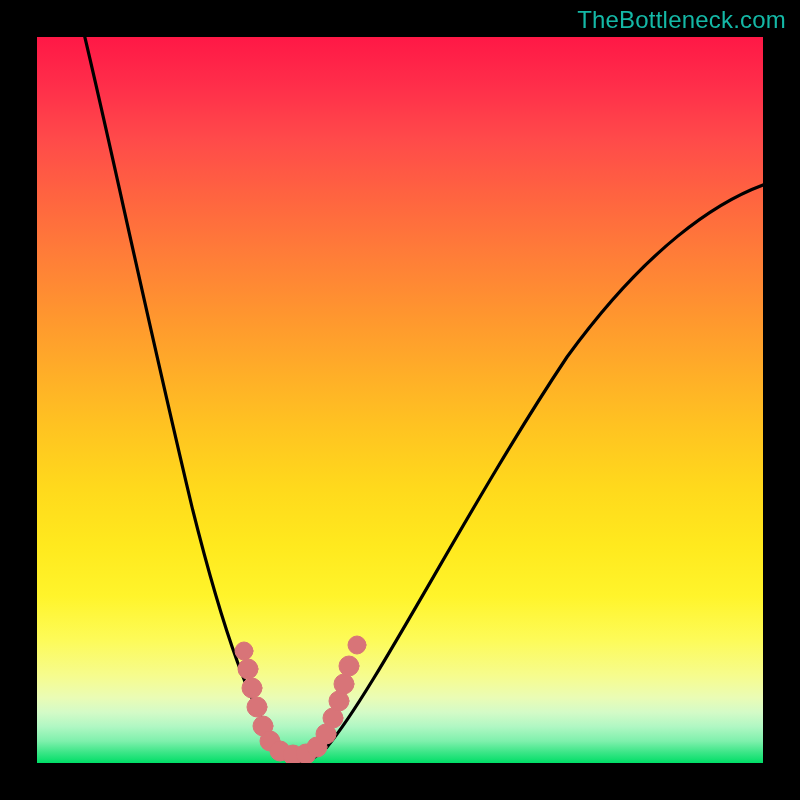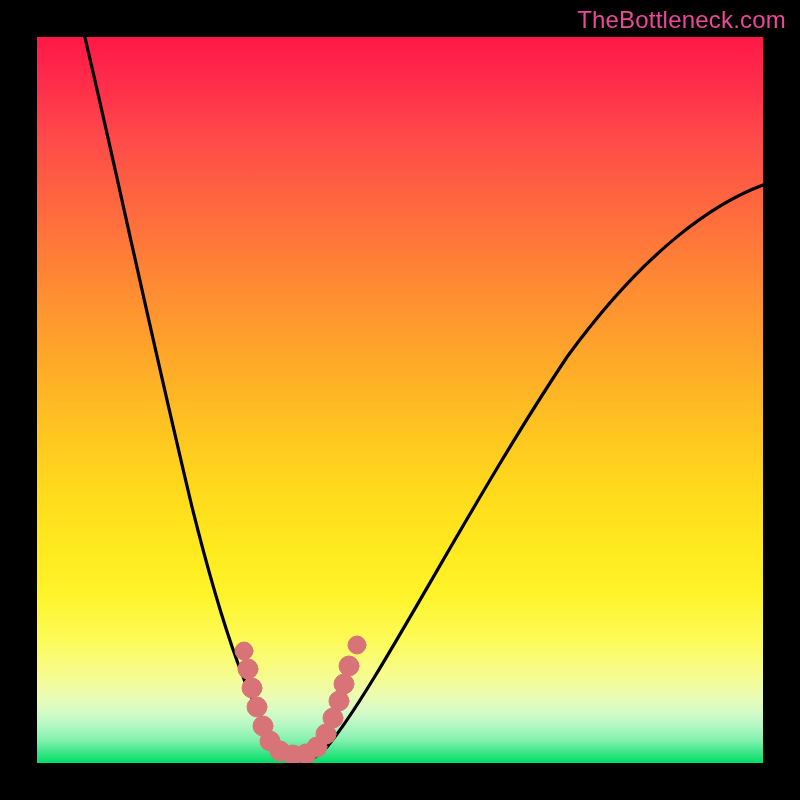--- a/index.html
+++ b/index.html
@@ -59,21 +59,21 @@
     position: absolute;
     top: 0;
     left: 0;
     width: 726px;
     height: 726px;
   }
   .watermark {
     position: absolute;
     top: 6px;
     right: 14px;
-    color: #ec4899;
+    color: #14b8a6;
     font-size: 24px;
     font-weight: 500;
     letter-spacing: 0.2px;
     font-family: Arial, Helvetica, sans-serif;
   }
 </style>
 </head>
 <body>
 
 <div class="frame">

